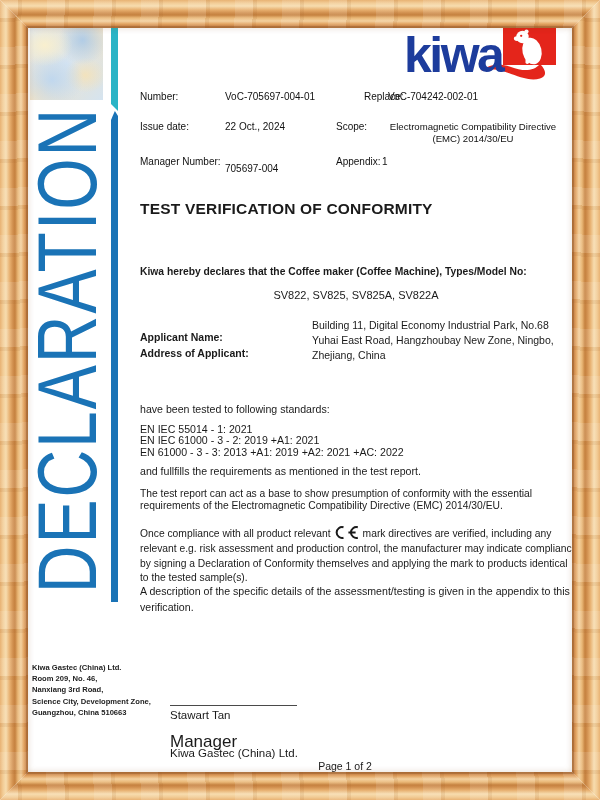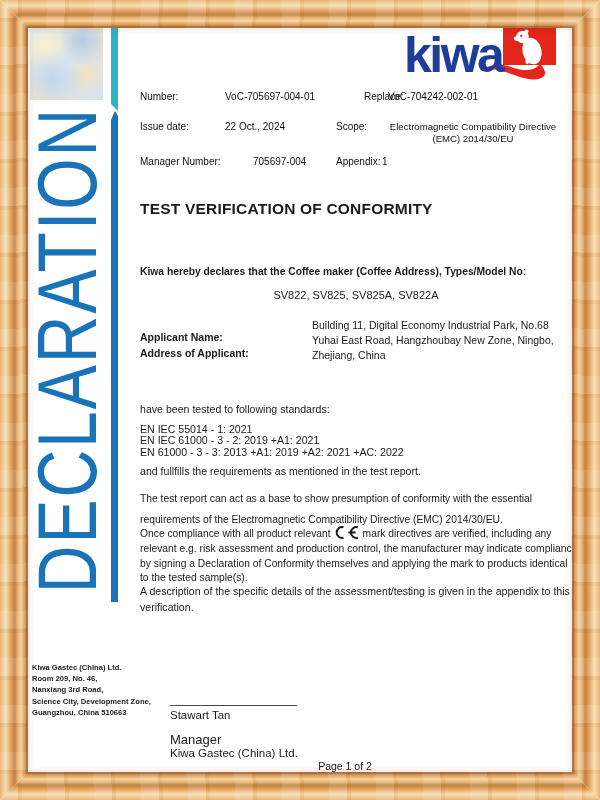--- a/index.html
+++ b/index.html
@@ -63,29 +63,29 @@
   .abs{position:absolute;z-index:3;}
   .hdr-label,.hdr-value{position:absolute;font-size:10px;white-space:nowrap;color:#111;}
   .title{left:140px;top:200px;font-size:15.5px;font-weight:700;letter-spacing:.2px;white-space:nowrap;}
   .declare{left:140px;top:266px;font-size:10.3px;font-weight:700;white-space:nowrap;}
   .models{left:140px;top:289px;width:432px;text-align:center;font-size:11px;}
   .app-labels{left:140px;top:330px;font-size:10.5px;font-weight:700;line-height:15.5px;white-space:nowrap;}
   .app-values{left:312px;top:318px;font-size:10.5px;line-height:14.8px;white-space:nowrap;}
   .tested{left:140px;top:403px;font-size:10.6px;}
   .standards{left:140px;top:424px;font-size:10.6px;line-height:11.4px;white-space:nowrap;}
   .fulfills{left:140px;top:465px;font-size:10.6px;}
-  .testreport{left:140px;top:488px;width:437px;font-size:10.3px;line-height:21px;}
+  .testreport{left:140px;top:488px;width:437px;font-size:10.3px;line-height:12px;}
   .cepara{left:140px;top:525px;width:438px;font-size:10.3px;line-height:14.8px;}
   .descpara{left:140px;top:584px;width:437px;font-size:10.6px;line-height:15.5px;}
   .ce-inline{display:inline-block;vertical-align:-3px;margin:0 3px 0 2px;}
 
   .footer-address{left:32px;top:662px;font-size:7.6px;font-weight:700;line-height:11.2px;color:#222;white-space:nowrap;}
   .sig-line{left:170px;top:705px;width:127px;border-top:1.4px solid #4a4a4a;height:0;}
   .sig-name{left:170px;top:709px;font-size:11.5px;}
-  .sig-role{left:170px;top:732px;font-size:13px;}
+  .sig-role{left:170px;top:732px;font-size:17px;}
   .sig-company{left:170px;top:747px;font-size:11.5px;}
   .page-footer{left:250px;top:760px;width:190px;text-align:center;font-size:10.5px;}
 </style>
 </head>
 <body>
 
 <div id="page">
 
   <div class="watermark"></div>
   <div class="vline-teal"></div>
@@ -114,28 +114,28 @@
     <span class="hdr-label" style="left:196px;top:0;padding-left:28px;">Replace:</span>
     <span class="hdr-value" style="left:248px;top:0;">VoC-704242-002-01</span>
 
     <span class="hdr-label" style="left:0;top:30px;">Issue date:</span>
     <span class="hdr-value" style="left:85px;top:30px;">22 Oct., 2024</span>
     <span class="hdr-label" style="left:196px;top:30px;">Scope:</span>
     <span class="hdr-value" style="left:242px;top:30px;width:182px;text-align:center;white-space:normal;font-size:9.6px;line-height:11.5px;"><span>Electromagnetic Compatibility Directive</span><br>
       <span>(EMC) 2014/30/EU</span></span>
 
     <span class="hdr-label" style="left:0;top:65px;">Manager Number:</span>
-    <span class="hdr-value" style="left:85px;top:65px;margin-left:28px;">705697-004</span>
+    <span class="hdr-value" style="left:85px;top:72px;">705697-004</span>
     <span class="hdr-label" style="left:196px;top:65px;">Appendix:</span>
     <span class="hdr-value" style="left:242px;top:65px;">1</span>
   </div>
 
   <div class="abs title">TEST VERIFICATION OF CONFORMITY</div>
 
-  <div class="abs declare">Kiwa hereby declares that the Coffee maker (Coffee Address), Types/Model No:</div>
+  <div class="abs declare">Kiwa hereby declares that the Coffee maker (Coffee Machine), Types/Model No:</div>
   <div class="abs models">SV822, SV825, SV825A, SV822A</div>
 
   <div class="abs app-labels">
     <div>Applicant Name:</div>
     <div>Address of  Applicant:</div>
   </div>
   <div class="abs app-values">
     <div>Building 11, Digital Economy Industrial Park, No.68</div>
     <div>Yuhai East Road, Hangzhoubay New Zone, Ningbo,</div>
     <div>Zhejiang, China</div>

